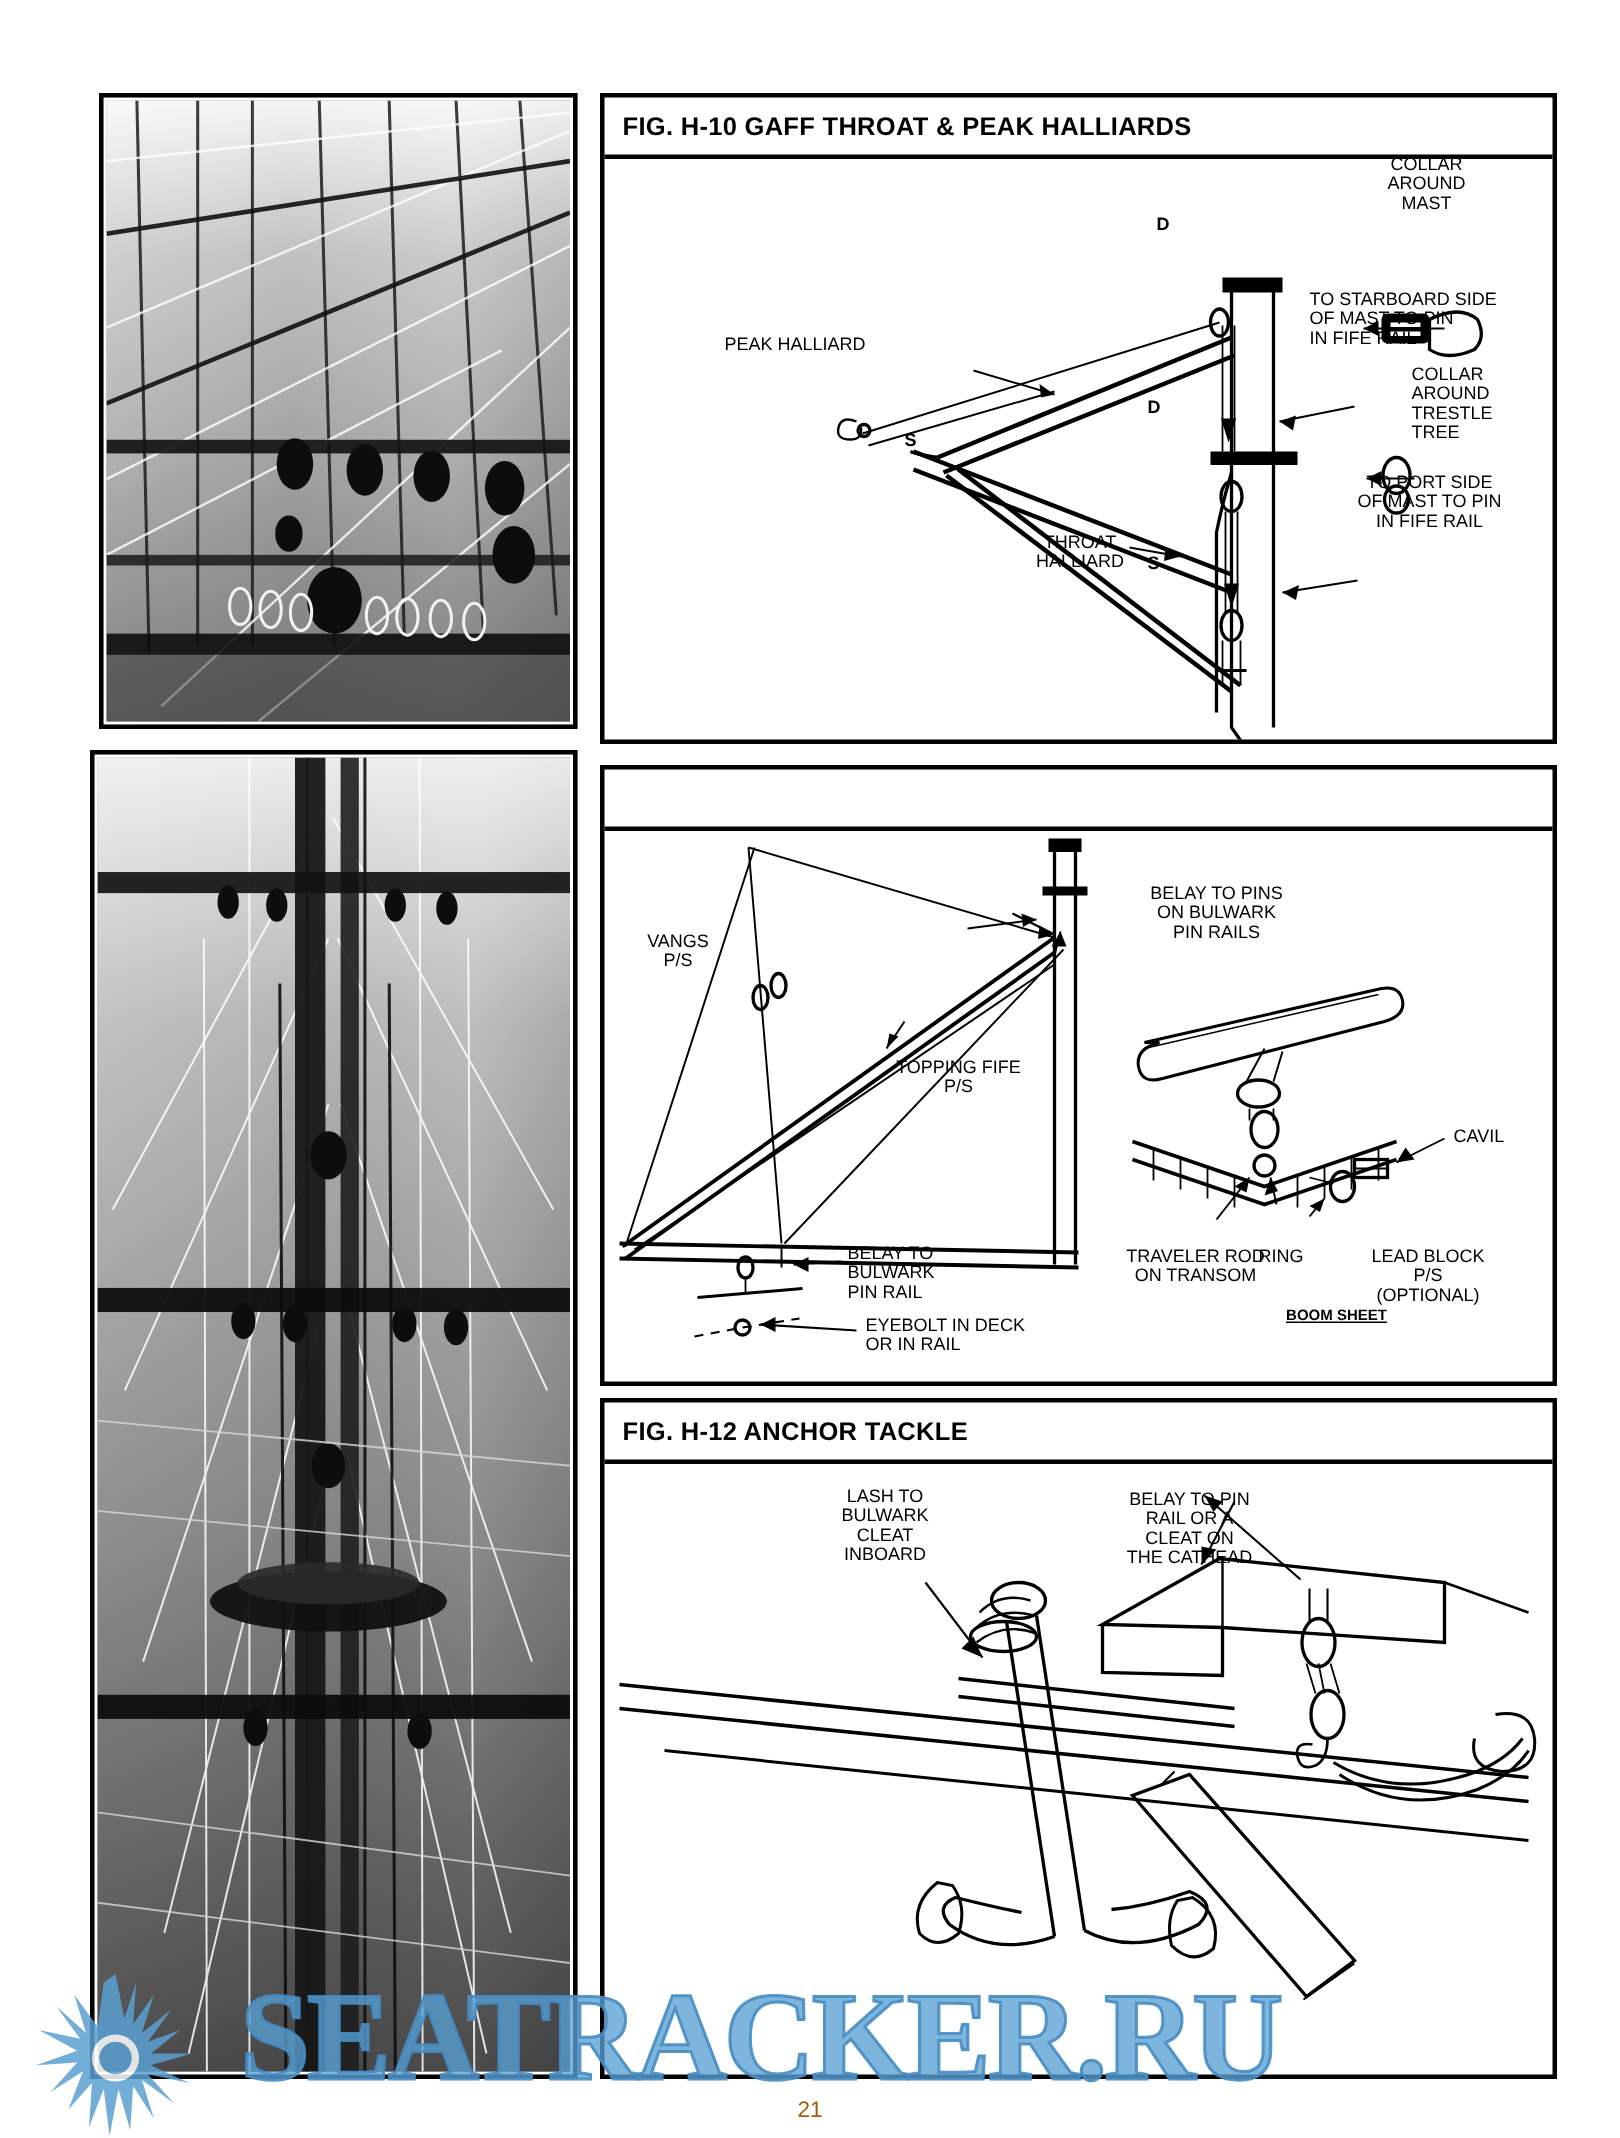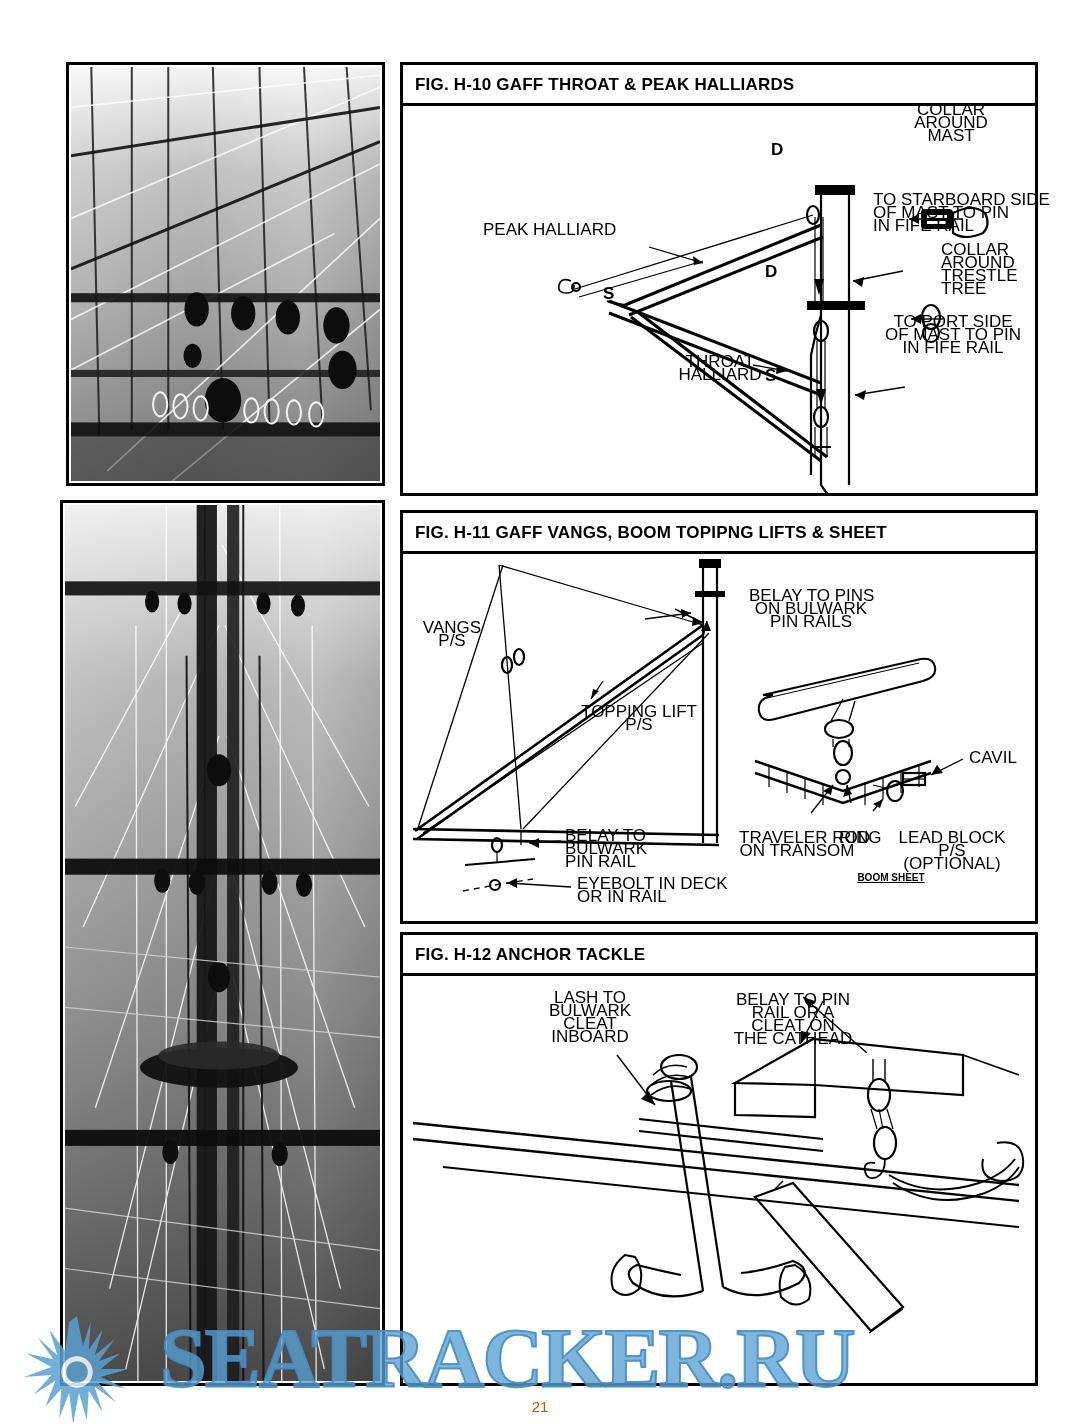--- a/index.html
+++ b/index.html
@@ -76,21 +76,21 @@
     left: 0; right: 0;
     height: 3px;
     background: #000;
   }
   #fig-h10 .fig-rule { top: 38px; }
   #fig-h11 .fig-rule { top: 38px; }
   #fig-h12 .fig-rule { top: 38px; }
 
   .lbl {
     position: absolute;
-    font-size: 17px;
+    font-size: 12px;
     line-height: 13px;
     color: #000;
     font-weight: normal;
     white-space: pre;
   }
   .lbl.c { text-align: center; }
   .lbl.b { font-weight: bold; }
   .lbl.u { text-decoration: underline; font-weight: bold; font-size: 10px; }
 
   .svgwrap { position: absolute; left: 0; top: 0; width: 100%; height: 100%; }
@@ -335,21 +335,20 @@
     <div class="lbl c" style="left:470px; top:250px; width:160px;">TO PORT SIDE
 OF MAST TO PIN
 IN FIFE RAIL</div>
     <div class="lbl b" style="left:368px; top:78px;">D</div>
     <div class="lbl b" style="left:362px; top:200px;">D</div>
     <div class="lbl b" style="left:200px; top:222px;">S</div>
     <div class="lbl b" style="left:362px; top:304px;">S</div>
   </div>
 
   <div class="figbox" id="fig-h11">
-    <div class="fig-title">FIG. H-11  GAFF VANGS, BOOM TOPIPNG LIFTS &amp; SHEET</div>
     <div class="fig-rule"></div>
 
     <svg class="svgwrap" viewBox="0 0 632 408" preserveAspectRatio="none">
       <g fill="none" stroke="#000" stroke-width="2.2">
 
         <path d="M300 52 L300 330"></path>
         <path d="M314 52 L314 330"></path>
         <rect x="296" y="46" width="22" height="9" fill="#000" stroke="none"></rect>
         <rect x="292" y="78" width="30" height="6" fill="#000" stroke="none"></rect>
 
@@ -425,21 +424,21 @@
         <path d="M448 290 L444 272" stroke-width="1.3"></path>
         <polygon points="444,272 440,284 449,281" fill="#000" stroke="none"></polygon>
       </g>
     </svg>
 
     <div class="lbl c" style="left:6px; top:108px; width:86px;">VANGS
 P/S</div>
     <div class="lbl c" style="left:346px; top:76px; width:124px;">BELAY TO PINS
 ON BULWARK
 PIN RAILS</div>
-    <div class="lbl c" style="left:176px; top:192px; width:120px;">TOPPING LIFT
+    <div class="lbl c" style="left:176px; top:192px; width:120px;">TOPPING FIFE
 P/S</div>
     <div class="lbl" style="left:162px; top:316px; width:110px;">BELAY TO
 BULWARK
 PIN RAIL</div>
     <div class="lbl" style="left:174px; top:364px; width:160px;">EYEBOLT IN DECK
 OR IN RAIL</div>
     <div class="lbl" style="left:566px; top:238px;">CAVIL</div>
     <div class="lbl" style="left:436px; top:318px;">RING</div>
     <div class="lbl c" style="left:494px; top:318px; width:110px;">LEAD BLOCK
 P/S

